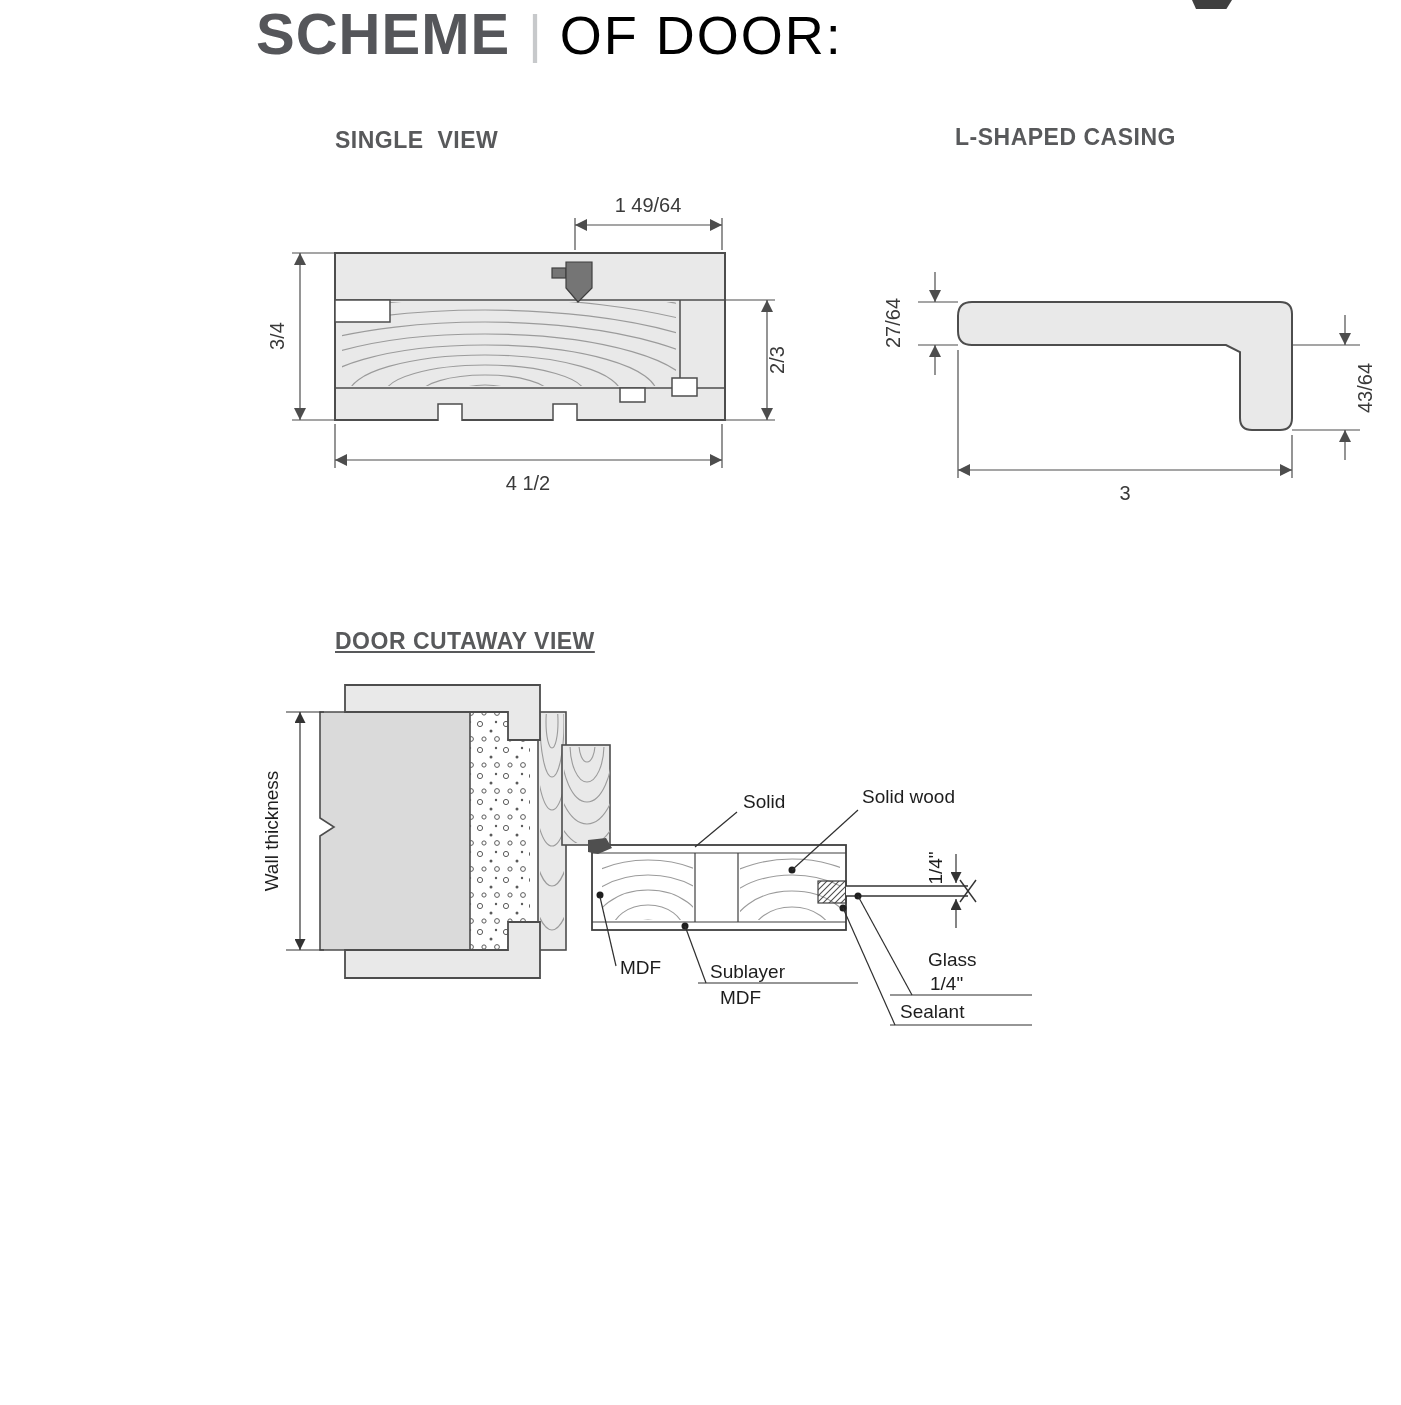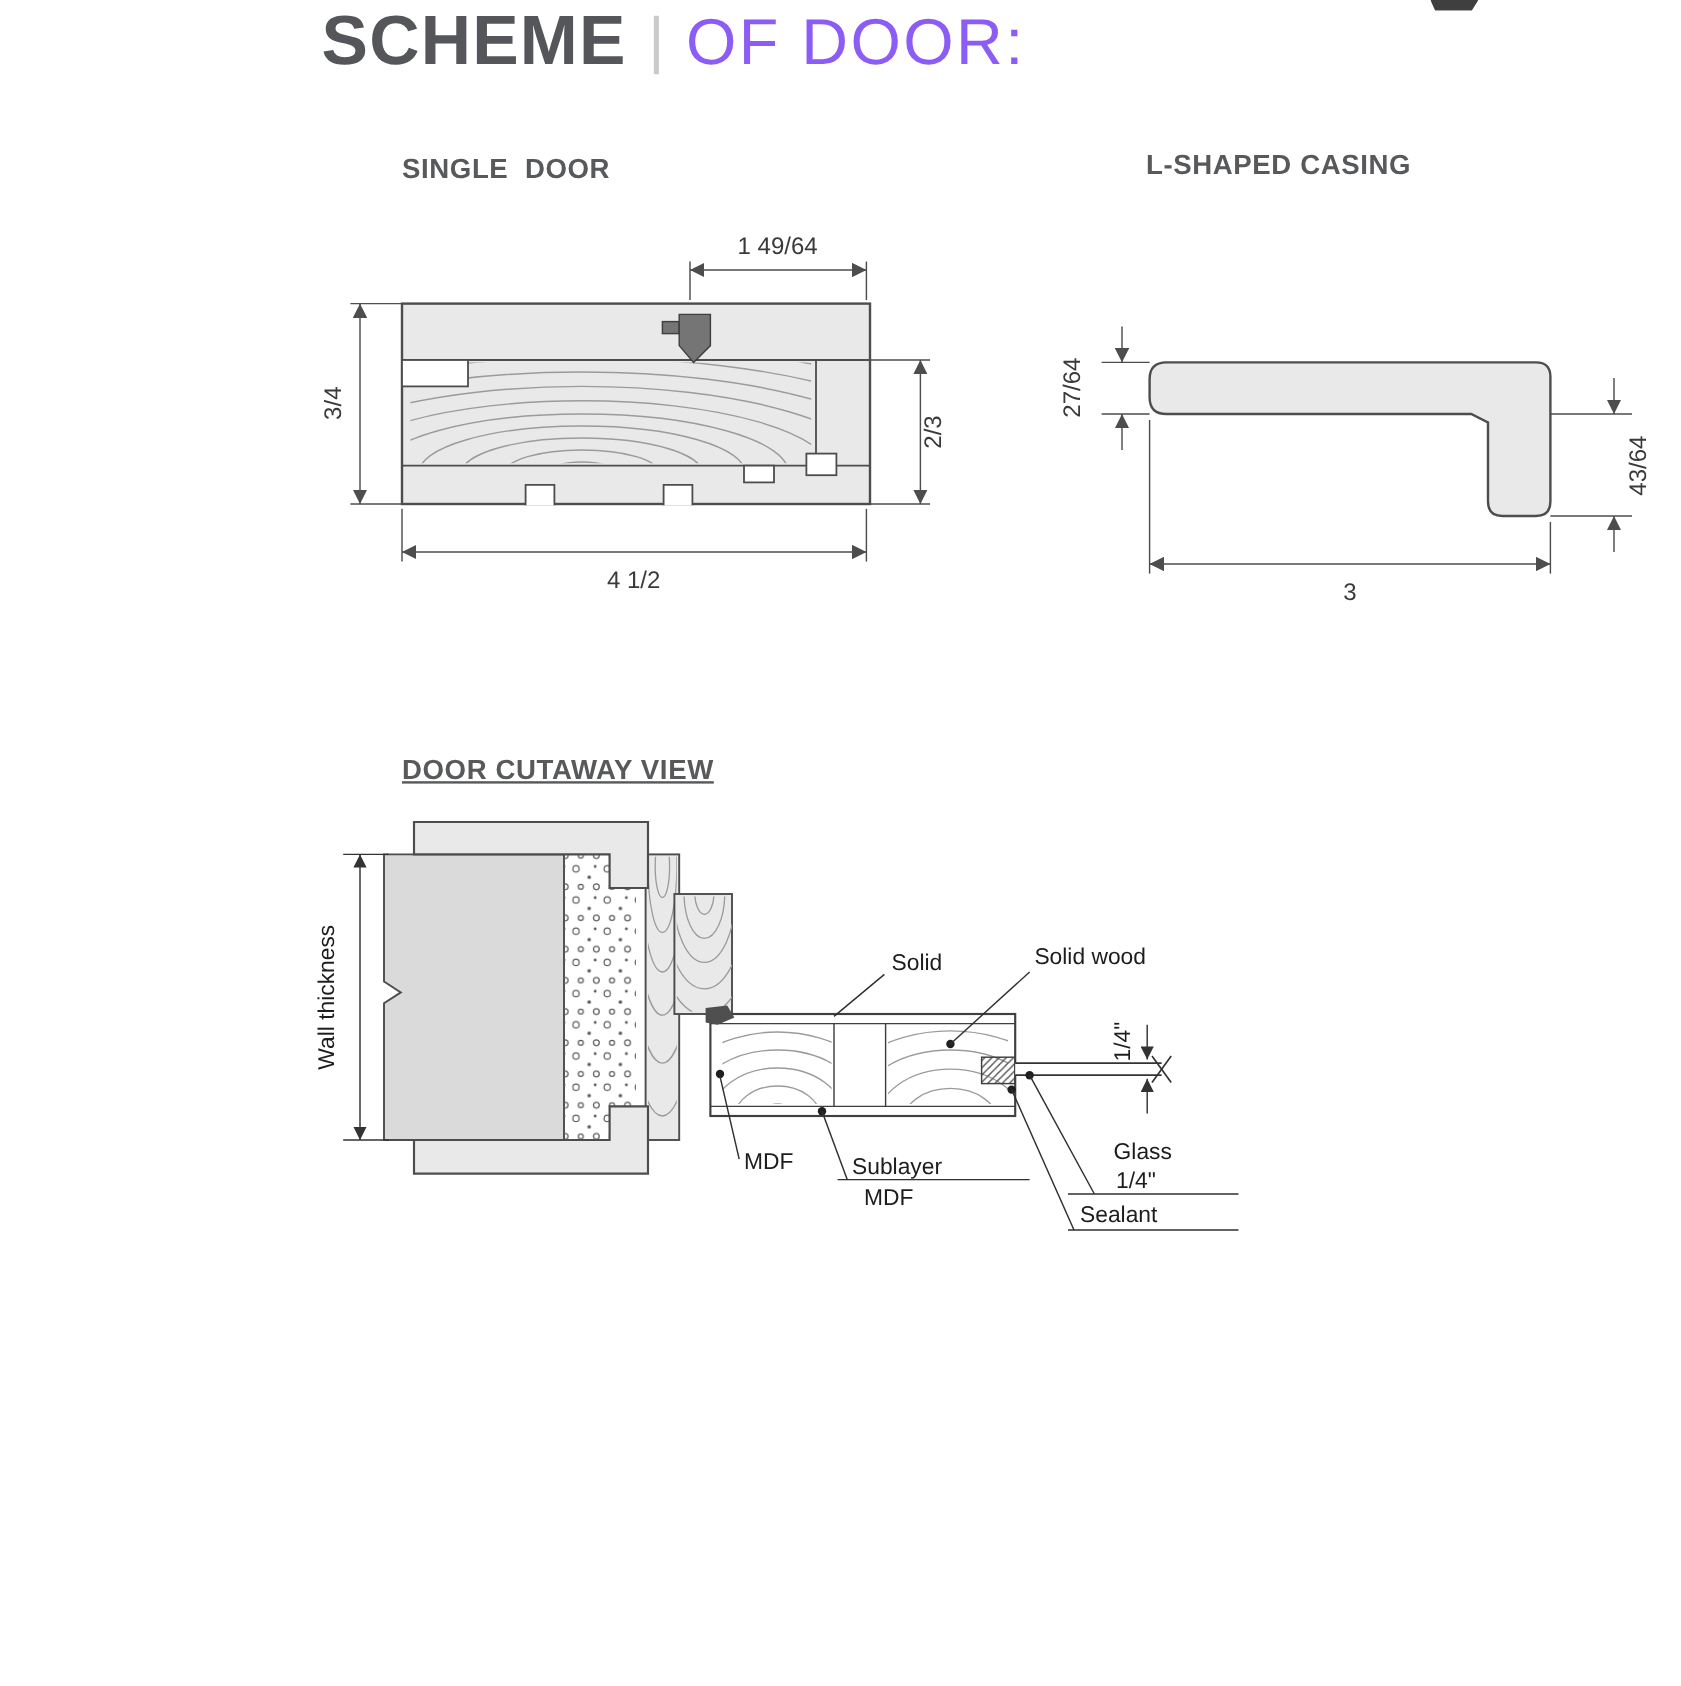--- a/index.html
+++ b/index.html
@@ -1,26 +1,26 @@
 <!DOCTYPE html>
 <html><head>
 <meta charset="utf-8">
 <style>
   html,body{margin:0;padding:0;background:#ffffff;}
   .sheet{
     position:relative;width:1401px;height:1405px;background:#ffffff;overflow:hidden;
     font-family:"Liberation Sans",sans-serif;
   }
   .title{
-    position:absolute;left:268px;top:0px;display:flex;align-items:baseline;gap:18px;
+    position:absolute;left:256px;top:0px;display:flex;align-items:baseline;gap:18px;
     white-space:nowrap;
   }
   .title .main{font-size:58px;font-weight:800;letter-spacing:1px;color:#55565a;}
   .title .divider{font-size:52px;font-weight:300;color:#c7c9cb;transform:translateY(-2px);}
-  .title .sub{font-size:54px;font-weight:400;letter-spacing:2px;color:#8b5cf6;}
+  .title .sub{font-size:54px;font-weight:400;letter-spacing:2px;color:#000000;}
   .heading{
     position:absolute;font-size:23px;font-weight:700;letter-spacing:0.5px;color:#58595b;
     white-space:pre;
   }
   #h-jamb{left:335px;top:127px;}
   #h-casing{left:955px;top:124px;}
   #h-cutaway{left:335px;top:628px;text-decoration:underline;}
   .drawing{position:absolute;}
   #svg-jamb{left:270px;top:180px;}
   #svg-casing{left:860px;top:180px;}
@@ -39,21 +39,21 @@
 <div class="sheet">
 
   <div class="title">
     <span class="main">SCHEME</span>
     <span class="divider">|</span>
     <span class="sub">OF DOOR:</span>
   </div>
 
   <div class="corner-artifact"></div>
 
-  <div class="heading" id="h-jamb">SINGLE  DOOR</div>
+  <div class="heading" id="h-jamb">SINGLE  VIEW</div>
   <div class="heading" id="h-casing">L-SHAPED CASING</div>
   <div class="heading" id="h-cutaway">DOOR CUTAWAY VIEW</div>
 
   <svg id="svg-jamb" class="drawing" width="520" height="340" viewBox="0 0 520 340">
     <defs>
       <marker id="arrJ" viewBox="0 0 10 10" refX="10" refY="5" markerWidth="12" markerHeight="12" markerUnits="userSpaceOnUse" orient="auto-start-reverse">
         <path d="M0 0 L10 5 L0 10 Z" fill="#4d4d4d"></path>
       </marker>
       <clipPath id="cpJamb">
           <rect x="72" y="122" width="334" height="84"></rect>

